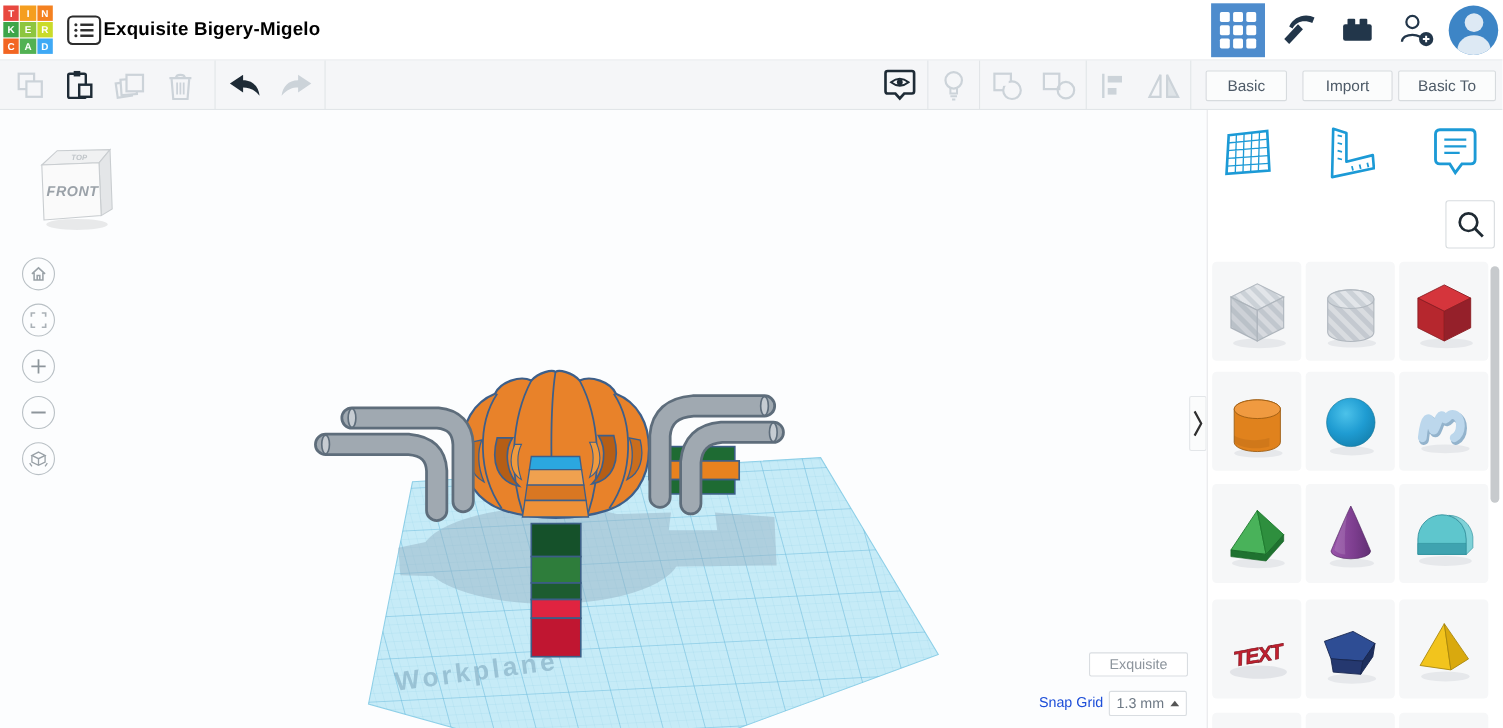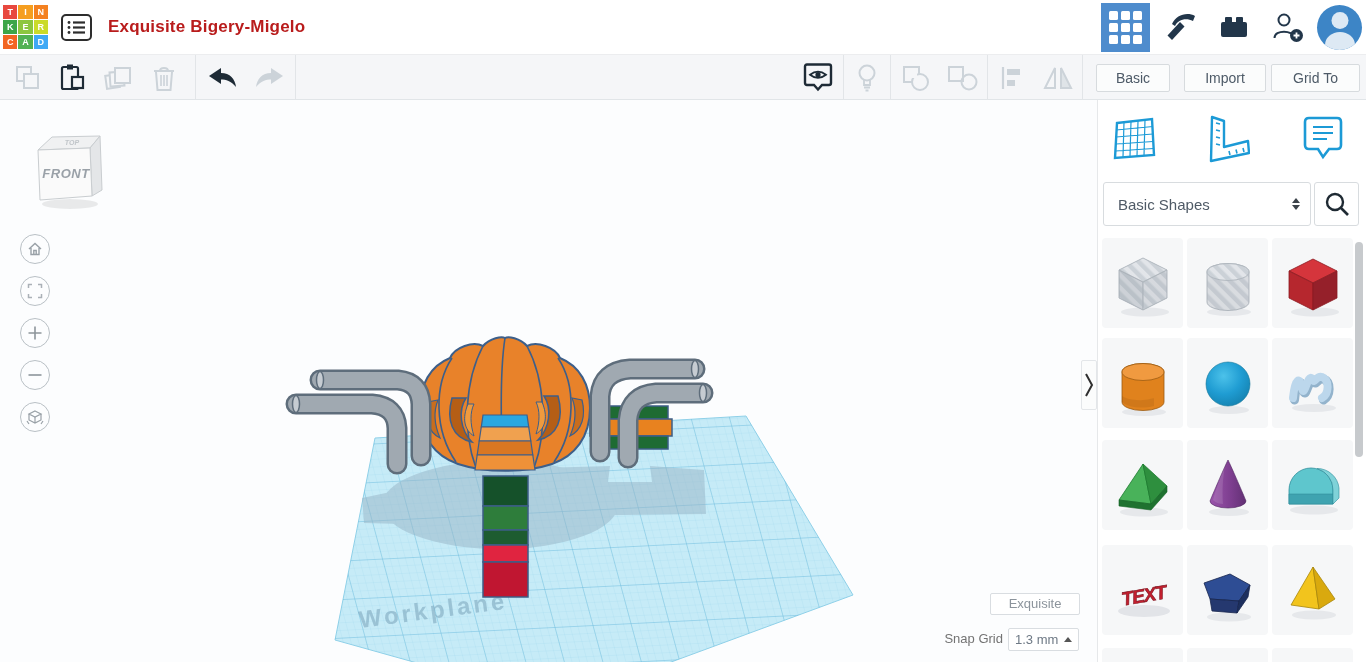--- a/index.html
+++ b/index.html
@@ -4,21 +4,21 @@
 <style>
   * { box-sizing: border-box; margin: 0; padding: 0; }
   html,body { width:1366px; height:662px; overflow:hidden; }
   body { font-family:"Liberation Sans", sans-serif; background:#fff; position:relative; }
 
   
   .header { position:absolute; top:0; left:0; width:1366px; height:54px; background:#fff; display:flex; align-items:center; z-index:5; }
   .logo { width:45px; height:45px; margin-left:3px; display:grid; grid-template-columns:repeat(3,1fr); grid-template-rows:repeat(3,1fr); gap:1px; }
   .logo span { display:flex; align-items:center; justify-content:center; color:#fff; font-weight:bold; font-size:9px; }
   .menu-btn { margin-left:13px; width:31px; height:27px; border:2px solid #2d2d2d; border-radius:5px; display:flex; align-items:center; justify-content:center; background:#fff; cursor:pointer; }
-  .doc-title { margin-left:16px; font-size:17px; font-weight:700; color:#b91c1c; letter-spacing:.2px; }
+  .doc-title { margin-left:2px; font-size:17px; font-weight:700; color:#000000; letter-spacing:.2px; }
   .header-right { margin-left:auto; display:flex; align-items:center; height:54px; }
   .hdr-slot { width:49px; height:49px; display:flex; align-items:center; justify-content:center; margin-right:5px; cursor:pointer; }
   .apps-btn { background:#4e8ccd; }
   .apps-grid { display:grid; grid-template-columns:repeat(3,9px); grid-template-rows:repeat(3,9px); gap:3px; }
   .apps-grid i { background:#fff; border-radius:1.5px; }
   .avatar { width:45px; height:45px; border-radius:50%; background:#3d85c6; overflow:hidden; position:relative; margin-right:4px; cursor:pointer; }
   .avatar .head { position:absolute; left:50%; top:7px; transform:translateX(-50%); width:17px; height:17px; border-radius:50%; background:#dde9f4; }
   .avatar .body { position:absolute; left:50%; top:27px; transform:translateX(-50%); width:30px; height:26px; border-radius:50%; background:#dde9f4; }
 
   
@@ -27,21 +27,21 @@
   .tb-sep { position:absolute; top:0; width:1px; height:45px; background:#e2e5e8; }
   .tb-btn { position:absolute; top:9px; height:28px; border:1px solid #d7dbde; border-radius:2px; background:#fbfcfc; color:#4d5a67; font-size:14px; font-family:"Liberation Sans",sans-serif; text-align:center; line-height:26px; cursor:pointer; }
 
   
   .canvas { position:absolute; top:100px; left:0; width:1097px; height:562px; background:#fcfdfe; overflow:hidden; }
   .scene { position:absolute; top:0; left:0; }
   .viewcube { position:absolute; left:28px; top:28px; width:78px; height:88px; cursor:pointer;font-style:italic; }
   .navcol { position:absolute; left:20px; }
   .nav-btn { position:absolute; left:0; width:30px; height:30px; border:1px solid #b9c0c5; border-radius:50%; background:#fcfdfe; display:flex; align-items:center; justify-content:center; cursor:pointer; }
   .settings-btn { position:absolute; left:990px; top:493px; width:90px; height:22px; border:1px solid #d9dde1; border-radius:2px; background:rgba(255,255,255,.85); color:#8c949c; font-size:13px; text-align:center; line-height:20px; cursor:pointer; }
-  .snap-label { position:absolute; left:905px; top:531px; width:98px; text-align:right; font-size:13px; color:#737373; }
+  .snap-label { position:absolute; left:905px; top:531px; width:98px; text-align:right; font-size:13px; color:#1d4ed8; }
   .snap-select { position:absolute; left:1008px; top:528px; width:71px; height:23px; border:1px solid #d9dde1; border-radius:2px; background:#fff; font-size:13px; color:#6e7985; display:flex; align-items:center; padding:0 6px; cursor:pointer; }
   .snap-select .arrow { margin-left:auto; width:0; height:0; border-left:4px solid transparent; border-right:4px solid transparent; border-bottom:5px solid #555; }
   .collapse-handle { position:absolute; left:1081px; top:260px; width:16px; height:50px; background:#fbfcfc; border:1px solid #e3e6e9; border-radius:2px; display:flex; align-items:center; justify-content:center; cursor:pointer; }
 
   
   .panel { position:absolute; top:100px; left:1097px; width:269px; height:562px; background:#fff; border-left:1px solid #e6e8ea; overflow:hidden; }
   .panel-tabs { position:absolute; top:8px; left:0; width:260px; height:60px; }
   .panel-tab { position:absolute; top:2px; width:46px; height:56px; display:flex; align-items:center; justify-content:center; cursor:pointer; }
   .cat-select { position:absolute; left:5px; top:82px; width:208px; height:44px; border:1px solid #d8dcdf; border-radius:3px; background:#fff; display:flex; align-items:center; padding:0 10px 0 14px; font-size:15px; color:#4f5a66; cursor:pointer; }
   .spinner { margin-left:auto; display:flex; flex-direction:column; gap:2px; }
@@ -226,21 +226,21 @@
   <div class="tb-icon" style="left:1036px;width:44px">
     <svg width="30" height="26" viewBox="0 0 30 26">
       <path d="M12,3 V23 L2,23 Z" fill="none" stroke="#ccd3d9" stroke-width="2"></path>
       <path d="M18,3 V23 L28,23 Z" fill="#dfe4e8" stroke="#ccd3d9" stroke-width="2"></path>
     </svg>
   </div>
   <div class="tb-sep" style="left:1082px"></div>
 
   <div class="tb-btn" style="left:1096px;width:74px">Basic</div>
   <div class="tb-btn" style="left:1184px;width:82px">Import</div>
-  <div class="tb-btn" style="left:1271px;width:89px">Grid To</div>
+  <div class="tb-btn" style="left:1271px;width:89px">Basic To</div>
 </div>
 
 <div class="canvas">
   <svg class="scene" width="1097" height="562" viewBox="0 100 1097 562">
 
     <g>
       <polygon points="375,438 746,416 853,595 560,703 335,640" fill="#c6ebf7" stroke="#8fd0e8" stroke-width="1"></polygon>
       <polygon points="375,438 746,416 853,595 560,703 335,640" fill="url(#fineGrid)"></polygon>
       <polygon points="375,438 746,416 853,595 560,703 335,640" fill="url(#majorGrid)"></polygon>
       <text x="360" y="628" transform="rotate(-7.5 360 628)" font-size="24" font-weight="bold" letter-spacing="3" fill="#7fa9bf" opacity="0.6">Workplane</text>
@@ -376,27 +376,20 @@
       </svg>
     </div>
     <div class="panel-tab" style="left:202px">
       <svg width="44" height="50" viewBox="0 0 44 50">
         <path d="M8,5 H36 Q40,5 40,9 V32 Q40,36 36,36 H28 L22,44 L17,36 H8 Q4,36 4,32 V9 Q4,5 8,5 Z" fill="none" stroke="#1c9ad6" stroke-width="2.6"></path>
         <path d="M12,14 H32 M12,20 H32 M12,26 H26" stroke="#1c9ad6" stroke-width="2"></path>
       </svg>
     </div>
   </div>
 
-  <div class="cat-select">
-    <span>Basic Shapes</span>
-    <span class="spinner">
-        <i class="up"></i>
-        <i class="dn"></i>
-      </span>
-  </div>
   <div class="search-btn">
     <svg width="26" height="26" viewBox="0 0 26 26">
       <circle cx="11" cy="11" r="8" fill="none" stroke="#1f2a33" stroke-width="2.4"></circle>
       <path d="M17,17 L24,24" stroke="#1f2a33" stroke-width="2.6"></path>
     </svg>
   </div>
 
   <div class="shape-card" style="left:4px;top:138px" title="Box hole">
     <svg width="72" height="74" viewBox="0 0 72 74">
       <ellipse cx="38" cy="66" rx="24" ry="4.5" fill="#e6e8eb"></ellipse>

